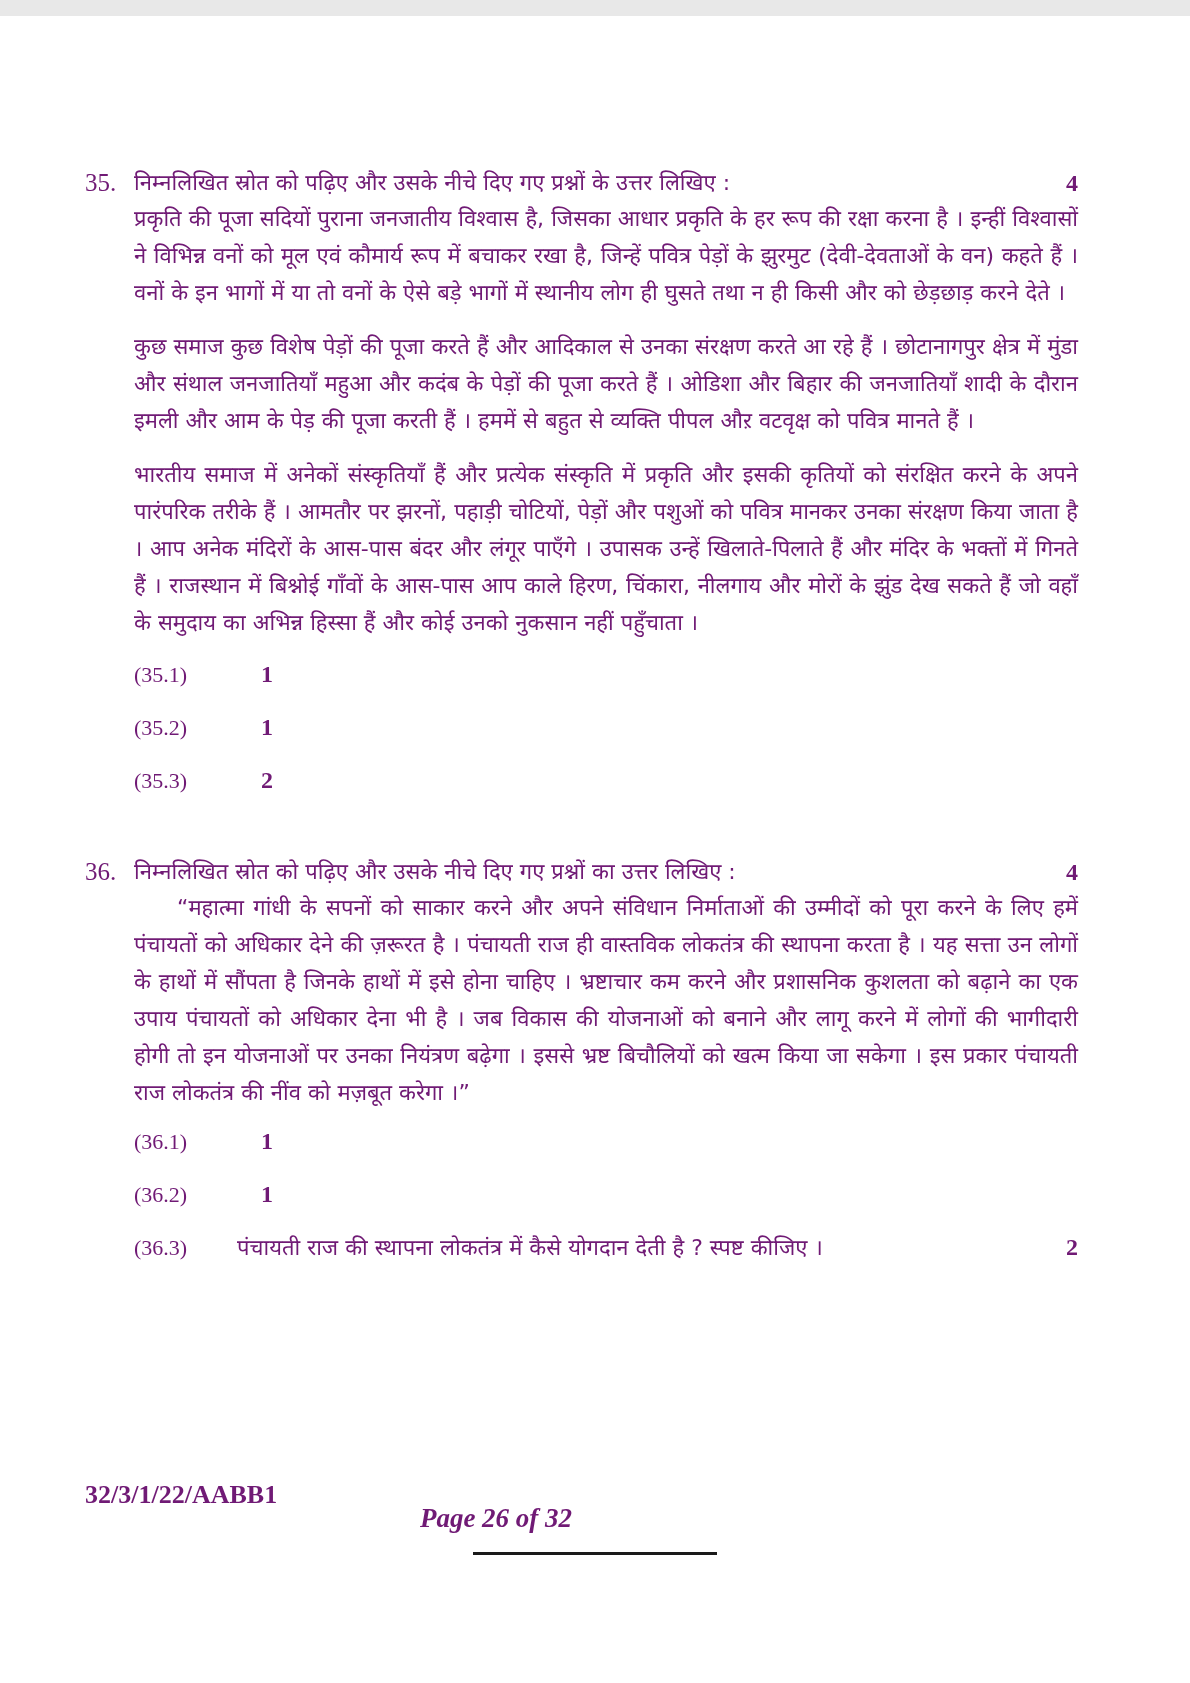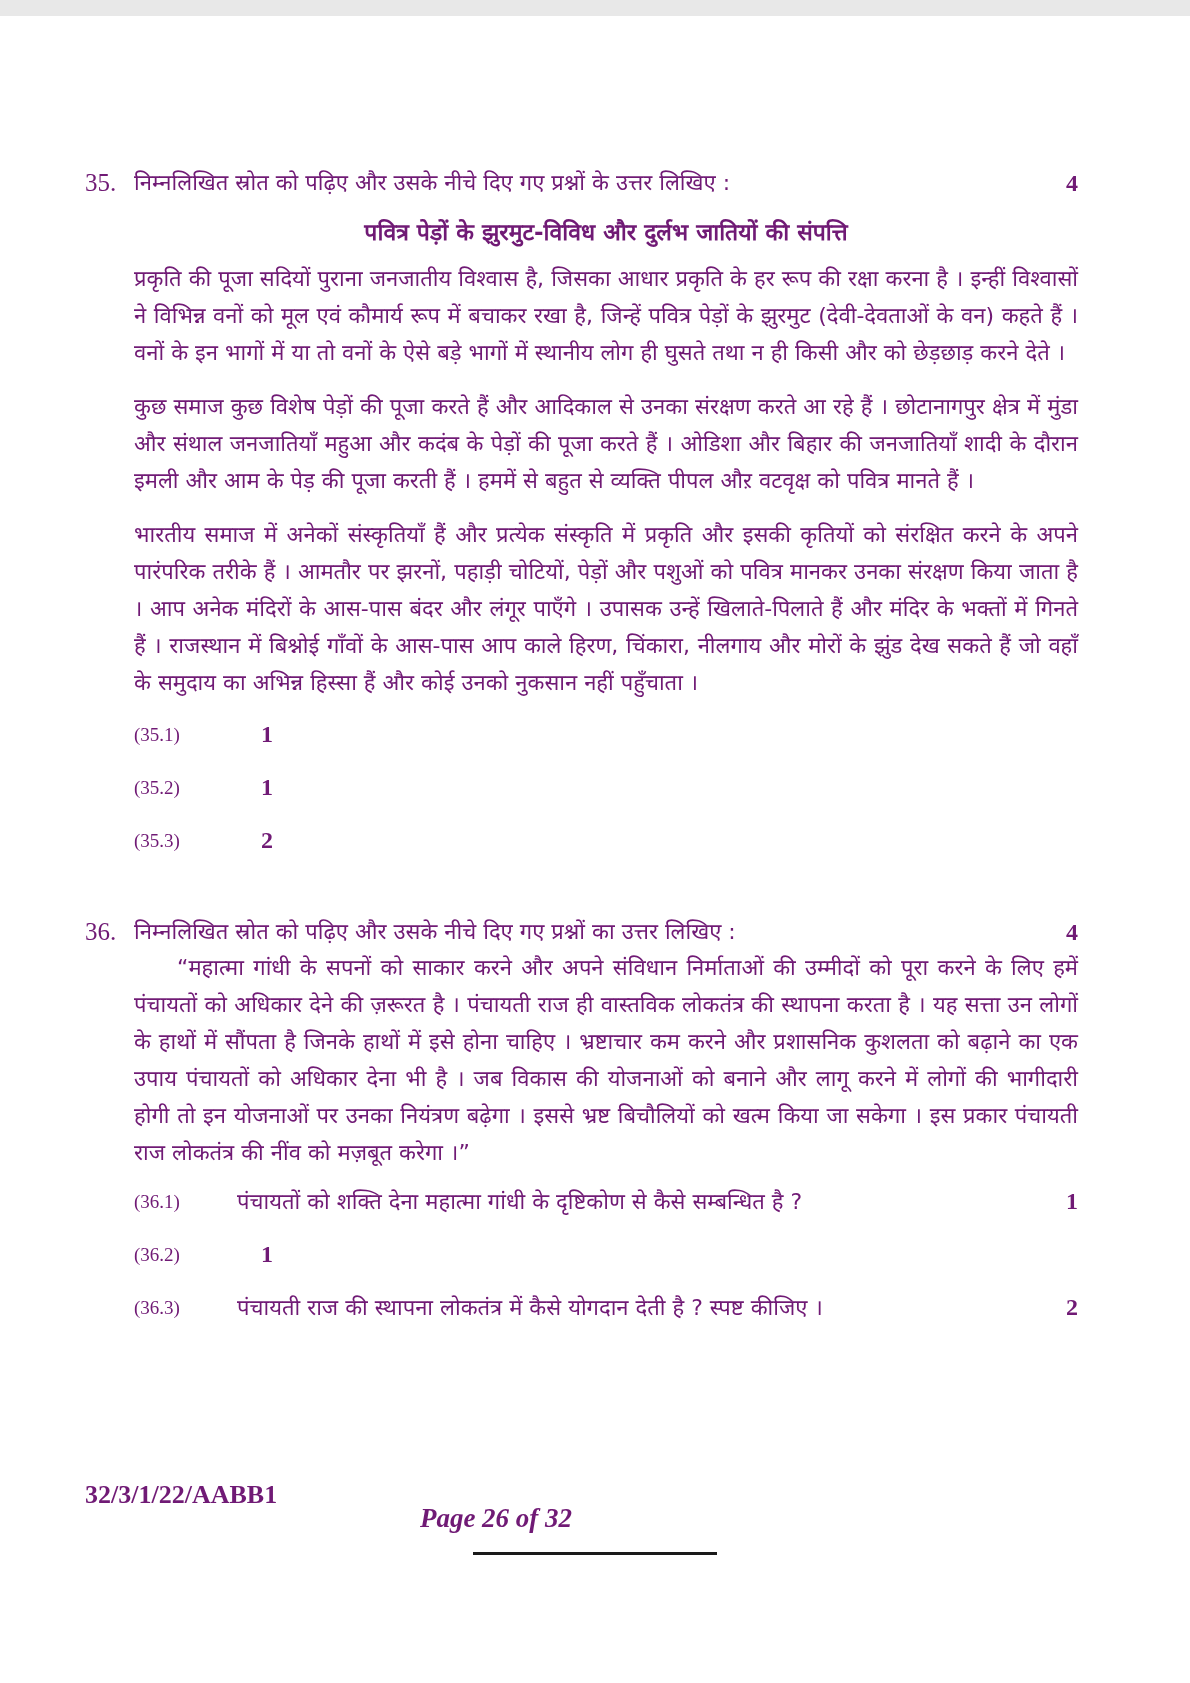--- a/index.html
+++ b/index.html
@@ -46,21 +46,21 @@
   }
   .para.quote { text-indent:43px; margin-bottom:14px; }
   .subq {
     display:flex; align-items:flex-start;
     margin-left:49px;
     margin-top:14px;
   }
   .subq-no {
     flex:0 0 103px; width:103px;
     font-family:"Liberation Serif", serif;
-    font-size:19px; line-height:33px;
+    font-size:22px; line-height:33px;
   }
   .subq-text { flex:1; font-size:22px; line-height:33px; padding-right:8px; }
   .subq-marks {
     flex:0 0 36px; width:36px;
     text-align:right;
     font-family:"Liberation Serif", serif;
     font-size:24px; font-weight:bold; line-height:33px;
   }
   .q-block-36 { margin-top:58px; }
   .subq-gap { margin-top:20px; }
@@ -89,21 +89,20 @@
 <div class="page">
   <div class="content">
 
     <section>
       <div class="q-head">
         <span class="q-no">35.</span>
         <span class="q-intro">निम्नलिखित स्रोत को पढ़िए और उसके नीचे दिए गए प्रश्नों के उत्तर लिखिए :</span>
         <span class="q-marks">4</span>
       </div>
       <div class="passage">
-        <div class="passage-title">पवित्र पेड़ों के झुरमुट-विविध और दुर्लभ जातियों की संपत्ति</div>
         <p class="para">प्रकृति की पूजा सदियों पुराना जनजातीय विश्वास है, जिसका आधार प्रकृति के हर रूप की रक्षा करना है । इन्हीं विश्वासों ने विभिन्न वनों को मूल एवं कौमार्य रूप में बचाकर रखा है, जिन्हें पवित्र पेड़ों के झुरमुट (देवी-देवताओं के वन) कहते हैं । वनों के इन भागों में या तो वनों के ऐसे बड़े भागों में स्थानीय लोग ही घुसते तथा न ही किसी और को छेड़छाड़ करने देते ।</p>
         <p class="para">कुछ समाज कुछ विशेष पेड़ों की पूजा करते हैं और आदिकाल से उनका संरक्षण करते आ रहे हैं । छोटानागपुर क्षेत्र में मुंडा और संथाल जनजातियाँ महुआ और कदंब के पेड़ों की पूजा करते हैं । ओडिशा और बिहार की जनजातियाँ शादी के दौरान इमली और आम के पेड़ की पूजा करती हैं । हममें से बहुत से व्यक्ति पीपल औऱ वटवृक्ष को पवित्र मानते हैं ।</p>
         <p class="para">भारतीय समाज में अनेकों संस्कृतियाँ हैं और प्रत्येक संस्कृति में प्रकृति और इसकी कृतियों को संरक्षित करने के अपने पारंपरिक तरीके हैं । आमतौर पर झरनों, पहाड़ी चोटियों, पेड़ों और पशुओं को पवित्र मानकर उनका संरक्षण किया जाता है । आप अनेक मंदिरों के आस-पास बंदर और लंगूर पाएँगे । उपासक उन्हें खिलाते-पिलाते हैं और मंदिर के भक्तों में गिनते हैं । राजस्थान में बिश्नोई गाँवों के आस-पास आप काले हिरण, चिंकारा, नीलगाय और मोरों के झुंड देख सकते हैं जो वहाँ के समुदाय का अभिन्न हिस्सा हैं और कोई उनको नुकसान नहीं पहुँचाता ।</p>
       </div>
       <div class="subq">
         <span class="subq-no">(35.1)</span>
         <span class="subq-marks">1</span>
       </div>
       <div class="subq subq-gap">
         <span class="subq-no">(35.2)</span>
@@ -119,21 +118,20 @@
       <div class="q-head">
         <span class="q-no">36.</span>
         <span class="q-intro">निम्नलिखित स्रोत को पढ़िए और उसके नीचे दिए गए प्रश्नों का उत्तर लिखिए :</span>
         <span class="q-marks">4</span>
       </div>
       <div class="passage">
         <p class="para quote">“महात्मा गांधी के सपनों को साकार करने और अपने संविधान निर्माताओं की उम्मीदों को पूरा करने के लिए हमें पंचायतों को अधिकार देने की ज़रूरत है । पंचायती राज ही वास्तविक लोकतंत्र की स्थापना करता है । यह सत्ता उन लोगों के हाथों में सौंपता है जिनके हाथों में इसे होना चाहिए । भ्रष्टाचार कम करने और प्रशासनिक कुशलता को बढ़ाने का एक उपाय पंचायतों को अधिकार देना भी है । जब विकास की योजनाओं को बनाने और लागू करने में लोगों की भागीदारी होगी तो इन योजनाओं पर उनका नियंत्रण बढ़ेगा । इससे भ्रष्ट बिचौलियों को खत्म किया जा सकेगा । इस प्रकार पंचायती राज लोकतंत्र की नींव को मज़बूत करेगा ।”</p>
       </div>
       <div class="subq">
         <span class="subq-no">(36.1)</span>
-        <span class="subq-text">पंचायतों को शक्ति देना महात्मा गांधी के दृष्टिकोण से कैसे सम्बन्धित है ?</span>
         <span class="subq-marks">1</span>
       </div>
       <div class="subq subq-gap">
         <span class="subq-no">(36.2)</span>
         <span class="subq-marks">1</span>
       </div>
       <div class="subq subq-gap">
         <span class="subq-no">(36.3)</span>
         <span class="subq-text">पंचायती राज की स्थापना लोकतंत्र में कैसे योगदान देती है ? स्पष्ट कीजिए ।</span>
         <span class="subq-marks">2</span>

